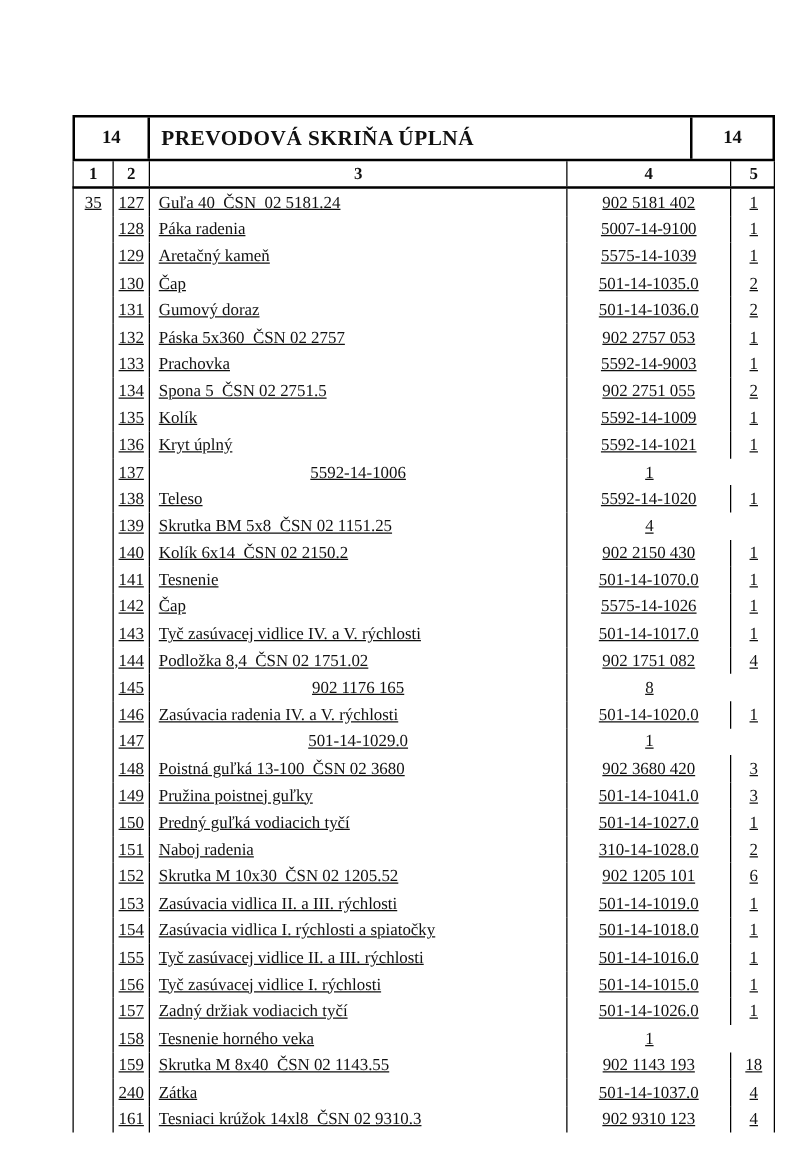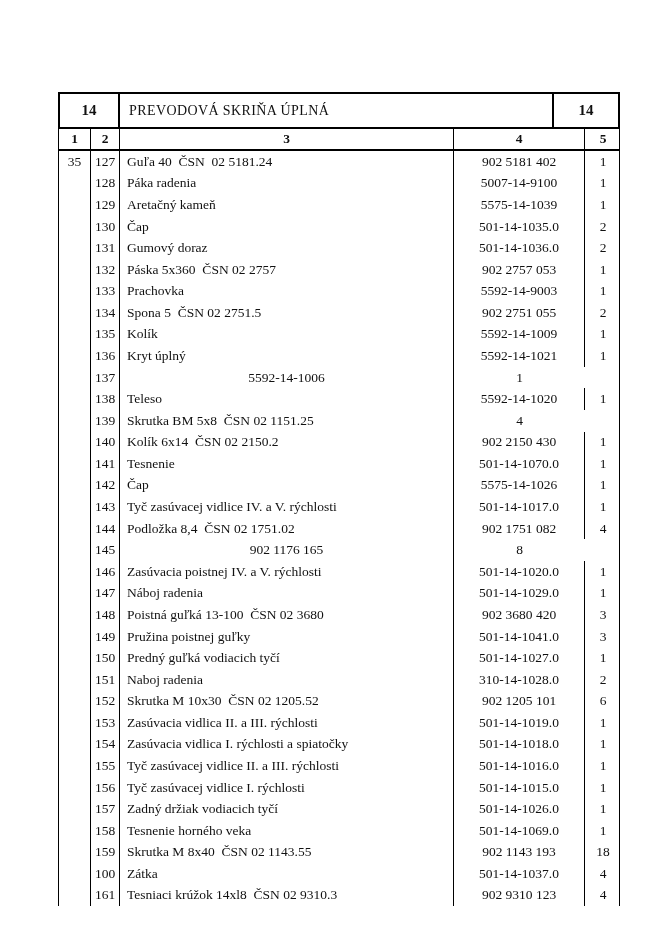--- a/index.html
+++ b/index.html
@@ -26,21 +26,21 @@
   .hdr-left {
     width: 60px;
     border-right: 2px solid #000;
     display: flex; align-items: center; justify-content: center;
     font-weight: bold; font-size: 15px;
   }
   .hdr-title {
     flex: 1;
     display: flex; align-items: center;
     padding-left: 9px;
-    font-weight: normal; font-size: 14px;
+    font-weight: bold; font-size: 17px;
     letter-spacing: 0.4px;
     white-space: pre;
   }
   .hdr-right {
     width: 66px;
     border-left: 2px solid #000;
     display: flex; align-items: center; justify-content: center;
     font-weight: bold; font-size: 15px;
   }
 
@@ -62,20 +62,21 @@
     border-right: 1px solid #000;
     display: flex; align-items: center; justify-content: center;
     font-weight: bold; font-size: 13.5px;
   }
   .col-hdr > div:last-child { border-right: none; }
 
   
   .tbody {
     border-left: 1px solid #000;
     border-right: 1px solid #000;
+    text-decoration: underline;
   }
   .data-row { height: 21.58px; }
   .data-row > div {
     border-right: 1px solid #000;
     font-size: 13.5px;
     display: flex; align-items: center;
     white-space: pre;
   }
   .data-row > div:last-child { border-right: none; }
   .cell-center { justify-content: center; }
@@ -246,29 +247,28 @@
   <div class="cols data-row">
     <div class="cell-center"></div>
     <div class="cell-center">145</div>
     <div class="cell-center">902 1176 165</div>
     <div class="cell-center">8</div>
   </div>
 
   <div class="cols data-row">
     <div class="cell-center"></div>
     <div class="cell-center">146</div>
-    <div class="cell-name">Zasúvacia poistnej IV. a V. rýchlosti</div>
+    <div class="cell-name">Zasúvacia radenia IV. a V. rýchlosti</div>
     <div class="cell-center">501-14-1020.0</div>
     <div class="cell-center">1</div>
   </div>
 
   <div class="cols data-row">
     <div class="cell-center"></div>
     <div class="cell-center">147</div>
-    <div class="cell-name">Náboj radenia</div>
     <div class="cell-center">501-14-1029.0</div>
     <div class="cell-center">1</div>
   </div>
 
   <div class="cols data-row">
     <div class="cell-center"></div>
     <div class="cell-center">148</div>
     <div class="cell-name">Poistná guľká 13-100  ČSN 02 3680</div>
     <div class="cell-center">902 3680 420</div>
     <div class="cell-center">3</div>
@@ -343,35 +343,34 @@
     <div class="cell-center">157</div>
     <div class="cell-name">Zadný držiak vodiacich tyčí</div>
     <div class="cell-center">501-14-1026.0</div>
     <div class="cell-center">1</div>
   </div>
 
   <div class="cols data-row">
     <div class="cell-center"></div>
     <div class="cell-center">158</div>
     <div class="cell-name">Tesnenie horného veka</div>
-    <div class="cell-center">501-14-1069.0</div>
     <div class="cell-center">1</div>
   </div>
 
   <div class="cols data-row">
     <div class="cell-center"></div>
     <div class="cell-center">159</div>
     <div class="cell-name">Skrutka M 8x40  ČSN 02 1143.55</div>
     <div class="cell-center">902 1143 193</div>
     <div class="cell-center">18</div>
   </div>
 
   <div class="cols data-row">
     <div class="cell-center"></div>
-    <div class="cell-center">100</div>
+    <div class="cell-center">240</div>
     <div class="cell-name">Zátka</div>
     <div class="cell-center">501-14-1037.0</div>
     <div class="cell-center">4</div>
   </div>
 
   <div class="cols data-row">
     <div class="cell-center"></div>
     <div class="cell-center">161</div>
     <div class="cell-name">Tesniaci krúžok 14xl8  ČSN 02 9310.3</div>
     <div class="cell-center">902 9310 123</div>

